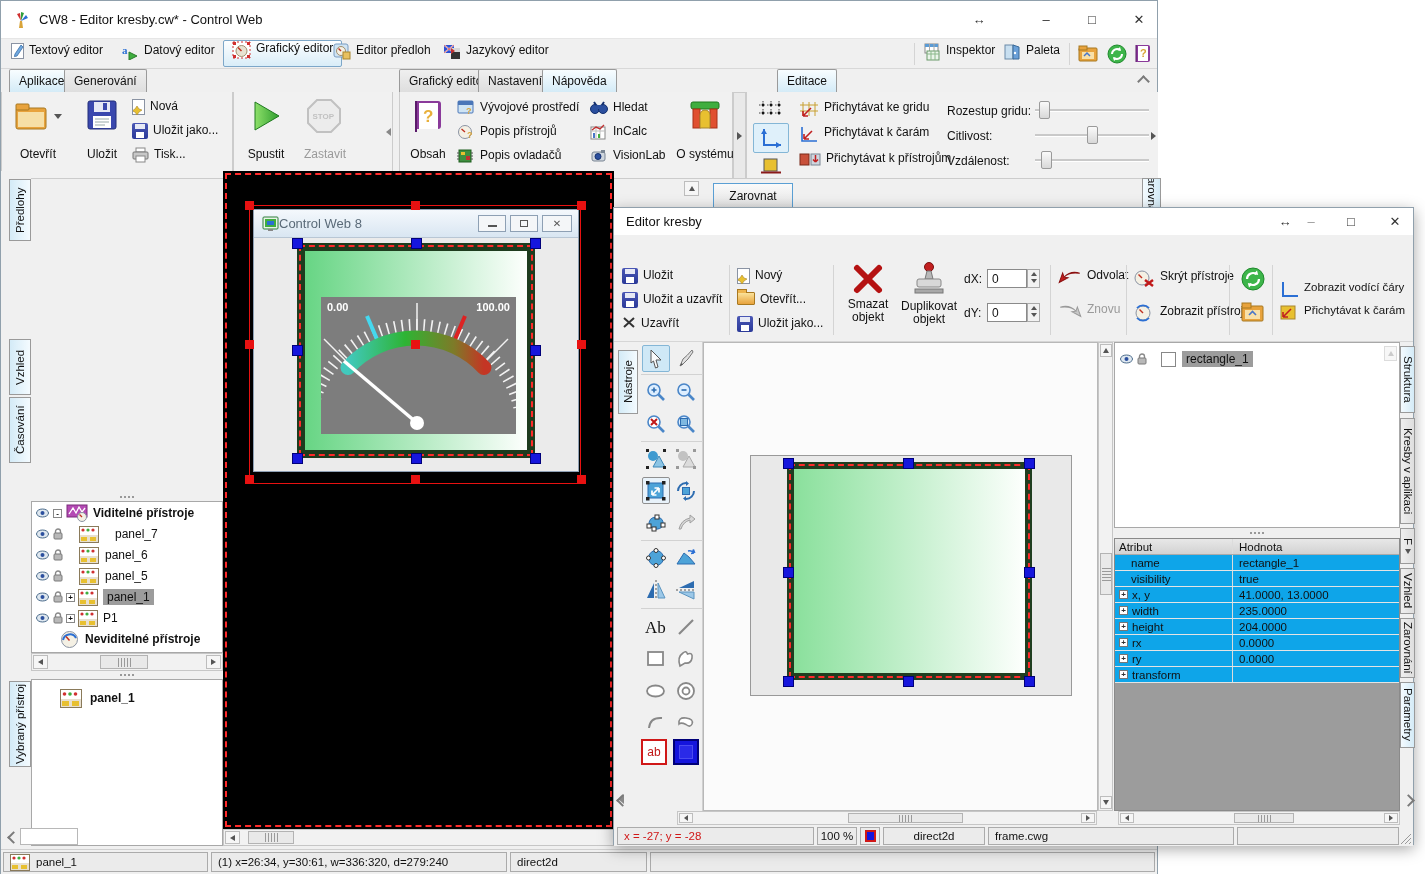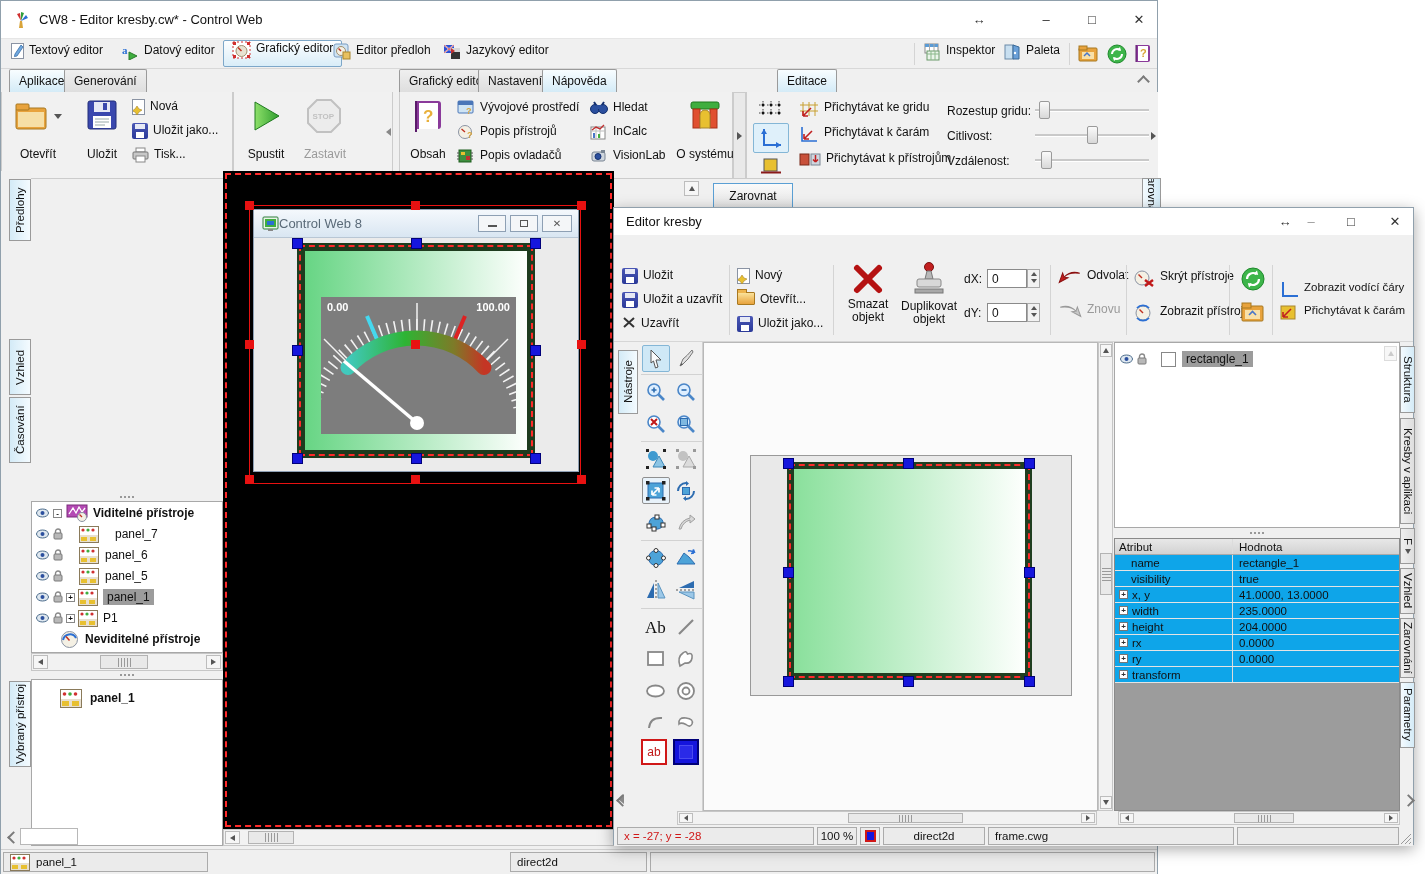--- a/index.html
+++ b/index.html
@@ -653,20 +653,21 @@
             <rect x="0.5" y="0.5" width="19" height="16" fill="#e8e0d0" stroke="#8a7a5a"></rect>
             <rect x="1" y="1" width="18" height="8" fill="#fff"></rect>
             <circle cx="4" cy="4" r="1.6" fill="#d03030"></circle>
             <circle cx="9" cy="4" r="1.6" fill="#3fae3f"></circle>
             <circle cx="14" cy="4" r="1.6" fill="#d03030"></circle>
             <rect x="2" y="11" width="6" height="4" fill="#e8c030"></rect>
             <rect x="11" y="11" width="6" height="4" fill="#e8c030"></rect>
           </svg>
         <span>panel_1</span>
       </div>
+      <div class="sf" style="left:210px;top:2px;width:296px;height:20px">(1) x=26:34, y=30:61, w=336:320, d=279:240</div>
       <div class="sf" style="left:509px;top:2px;width:137px;height:20px">direct2d</div>
       <div class="sf" style="left:649px;top:2px;width:505px;height:20px"></div>
     </div>
   </div>
 
   <div class="win" style="left:613px;top:207px;width:801px;height:638px;z-index:20;box-shadow:0 4px 14px rgba(0,0,0,.35)">
 
     <div class="abs" style="left:0;top:0;right:0;height:27px;background:#fff">
       <span class="abs" style="left:12px;top:6px;font-size:13px">Editor kresby</span>
       <span class="wbtn" style="left:658px;top:2px;width:26px;height:22px">↔</span>

